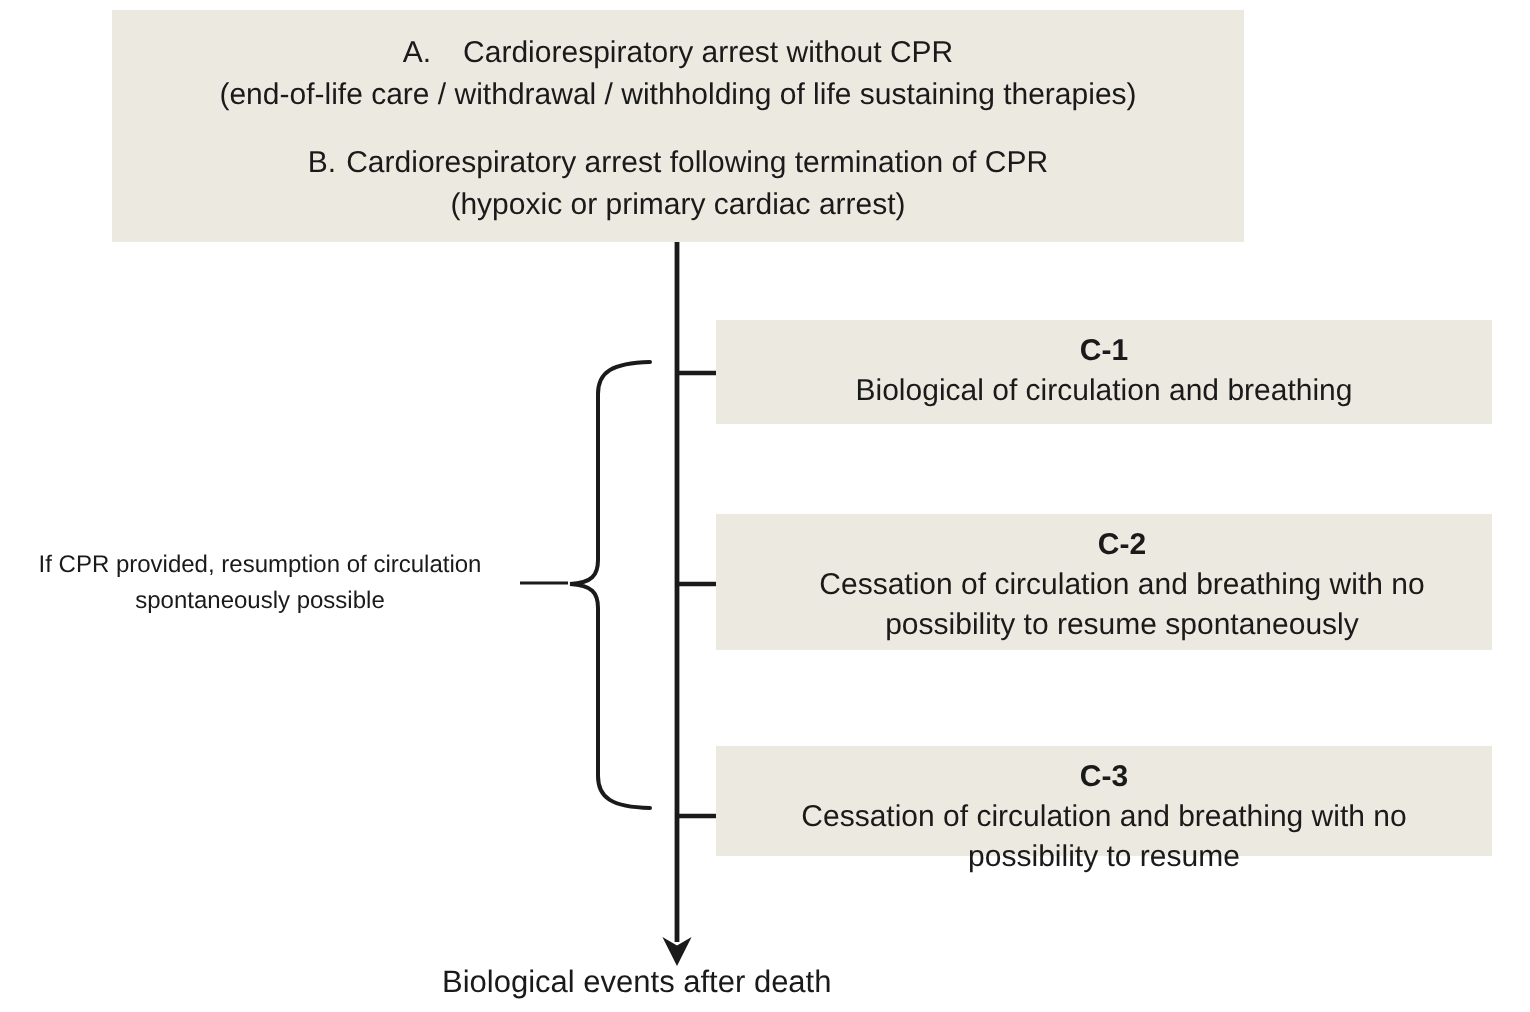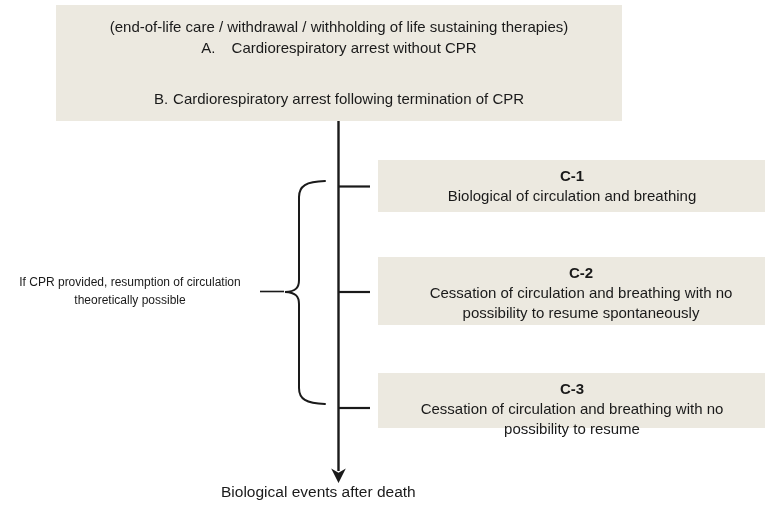--- a/index.html
+++ b/index.html
@@ -26,26 +26,26 @@
     position: absolute;
     left: 56px; top: 5px;
     width: 566px; height: 116px;
     box-sizing: border-box;
     background: #ece9e0;
     text-align: center;
     font-size: 15px;
     line-height: 21px;
     padding-top: 11px;
   }
-  .top-box .group-b { margin-top: 30px; }
+  .top-box .group-b { margin-top: 13px; }
   .top-box .item-label-a { margin-right: 16px; }
   .top-box .item-label-b { margin-right: 5px; }
   .c-box {
     position: absolute;
-    left: 378px;
+    left: 358px;
     width: 388px;
     box-sizing: border-box;
     background: #ece9e0;
     text-align: center;
     font-size: 15px;
     line-height: 20px;
     padding: 6px 10px;
   }
   .c-box .c-id { font-weight: bold; }
   .c-box-1 { top: 160px; height: 52px; }
@@ -87,47 +87,48 @@
              C 299 287.5, 296 291.5, 285 292
              C 296 292.5, 299 296.5, 299 304
              L 299 388
              C 299 399, 306 403.5, 325 404" fill="none" stroke="#1a1a1a" stroke-width="2" stroke-linecap="round"></path>
 
     <line x1="260" y1="291.5" x2="284" y2="291.5" stroke="#1a1a1a" stroke-width="1.6"></line>
   </svg>
 
   <div class="top-box">
     <div class="group-a">
-      <div>(end-of-life care / withdrawal / withholding of life sustaining therapies)</div>
       <div>
         <span class="item-label-a">A.</span><span>Cardiorespiratory arrest without CPR</span>
       </div>
+      <div>(end-of-life care / withdrawal / withholding of life sustaining therapies)</div>
     </div>
     <div class="group-b">
       <div>
         <span class="item-label-b">B.</span><span>Cardiorespiratory arrest following termination of CPR</span>
       </div>
+      <div>(hypoxic or primary cardiac arrest)</div>
     </div>
   </div>
 
   <div class="c-box c-box-1">
     <div class="c-id">C-1</div>
     <div class="c-text">Biological of circulation and breathing</div>
   </div>
 
   <div class="c-box c-box-2">
     <div class="c-id">C-2</div>
     <div class="c-text">Cessation of circulation and breathing with no possibility to resume spontaneously</div>
   </div>
 
   <div class="c-box c-box-3">
     <div class="c-id">C-3</div>
     <div class="c-text">Cessation of circulation and breathing with no possibility to resume</div>
   </div>
 
   <div class="brace-label">
     <div>If CPR provided, resumption of circulation</div>
-    <div>theoretically possible</div>
+    <div>spontaneously possible</div>
   </div>
 
   <div class="footer-label">Biological events after death</div>
 
 </div>
 
 </body></html>

